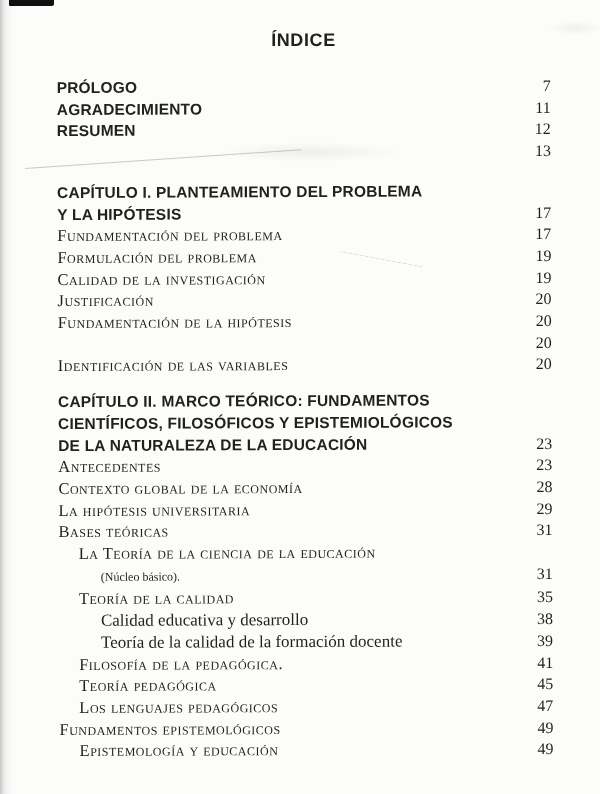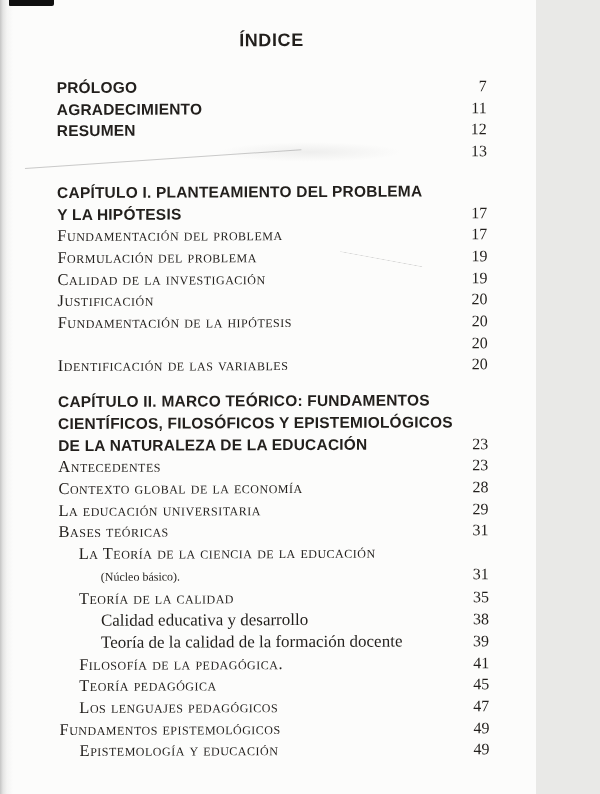--- a/index.html
+++ b/index.html
@@ -2,21 +2,21 @@
 <html><head>
 <meta charset="utf-8">
 <style>
   html, body { margin: 0; padding: 0; }
   body {
     width: 600px; height: 794px; overflow: hidden;
     background: #e9e9e7;
     font-family: "Liberation Serif", "DejaVu Serif", serif;
   }
   .scan-page {
-    position: relative; width: 536px; height: 794px;
+    position: relative; width: 600px; height: 794px;
     background-color: #fcfcfb;
     background-image:
       radial-gradient(ellipse 130px 14px at 310px 152px, rgba(175,175,175,0.18), rgba(175,175,175,0) 70%),
       radial-gradient(ellipse 40px 10px at 575px 28px, rgba(190,190,190,0.20), rgba(190,190,190,0) 70%),
       linear-gradient(to right, rgba(130,130,130,0.45) 0px, rgba(165,165,165,0.28) 3px, rgba(205,205,205,0.16) 7px, rgba(255,255,255,0) 13px);
     overflow: hidden;
     color: var(--ink, #221f1c);
   }
   .black-mark {
     position: absolute; left: 9px; top: 0; width: 45px; height: 6px;
@@ -158,21 +158,21 @@
             </div>
           </div>
           <div class="entry style-smallcaps indent-0">
             <div class="line">
               <span class="label">Contexto global de la economía</span>
               <span class="pagenum">28</span>
             </div>
           </div>
           <div class="entry style-smallcaps indent-0">
             <div class="line">
-              <span class="label">La educación universitaria</span>
+              <span class="label">La hipótesis universitaria</span>
               <span class="pagenum">29</span>
             </div>
           </div>
           <div class="entry style-smallcaps indent-0">
             <div class="line">
               <span class="label">Bases teóricas</span>
               <span class="pagenum">31</span>
             </div>
           </div>
           <div class="entry style-smallcaps indent-1">

